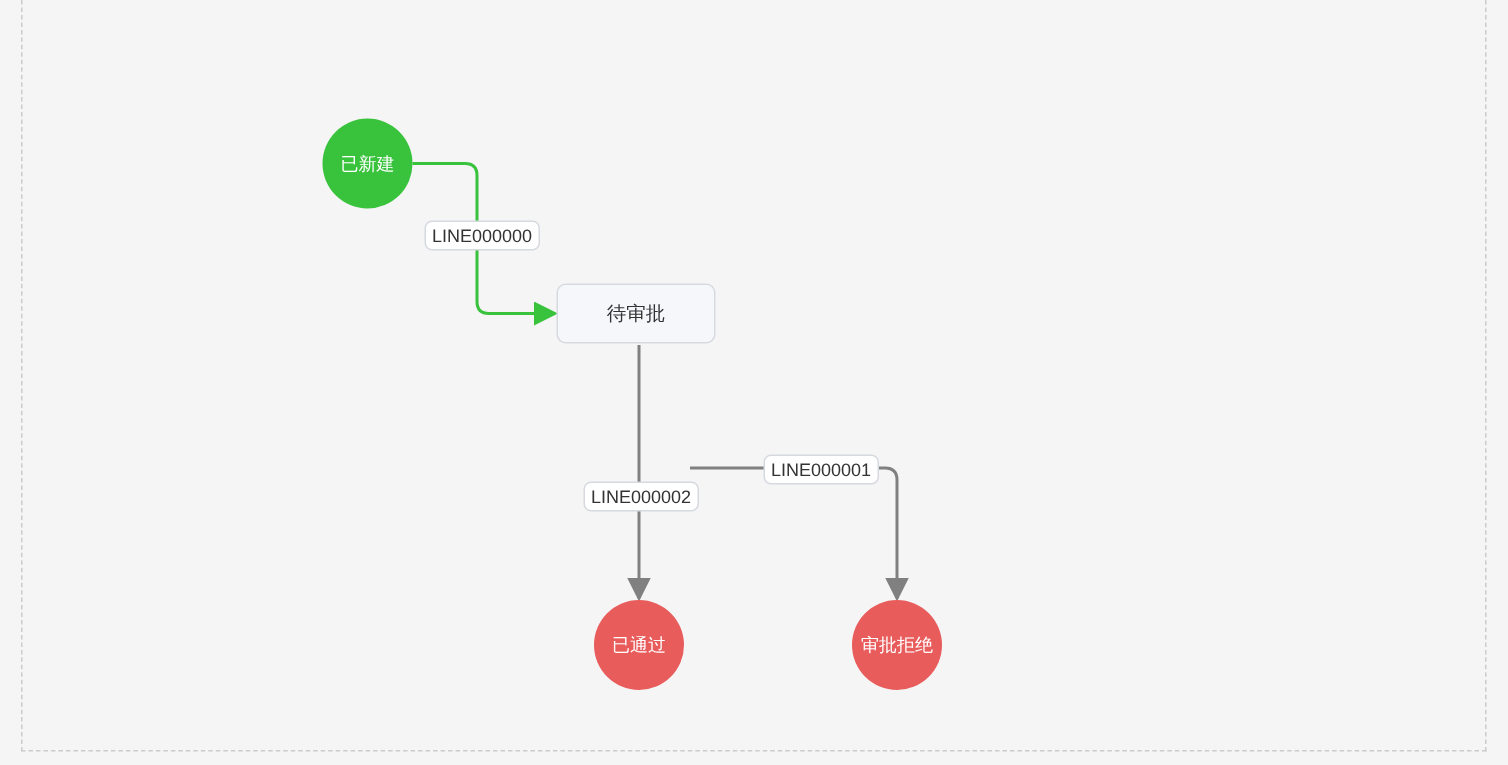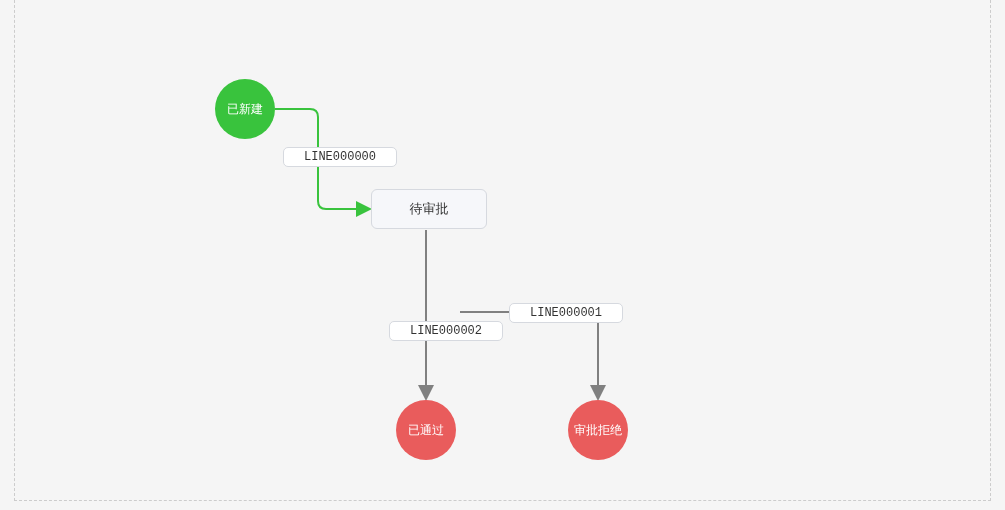--- a/index.html
+++ b/index.html
@@ -44,41 +44,40 @@
     box-sizing: border-box;
   }
   .node-green {
     background: #39c33d;
   }
   .node-red {
     background: #e95c5c;
   }
   .node-rect {
     position: absolute;
-    width: 116px;
+    width: 106px;
     height: 40px;
     border-radius: 6px;
     background: #f6f7fa;
     border: 1px solid #d6d9df;
     display: flex;
     align-items: center;
     justify-content: center;
     color: #333;
     font-size: 13px;
     box-sizing: border-box;
   }
   .edge-label {
     position: absolute;
     background: #fff;
     border: 1px solid #d6d9df;
     border-radius: 5px;
-    padding: 2px 20px;
+    padding: 2px 4px;
     font-size: 12px;
     color: #333;
-    font-family: Liberation Mono, monospace;
   }
   svg.edge {
     position: absolute;
     left: 0;
     top: 0;
     width: 1005px;
     height: 510px;
     pointer-events: none;
   }
 </style>

